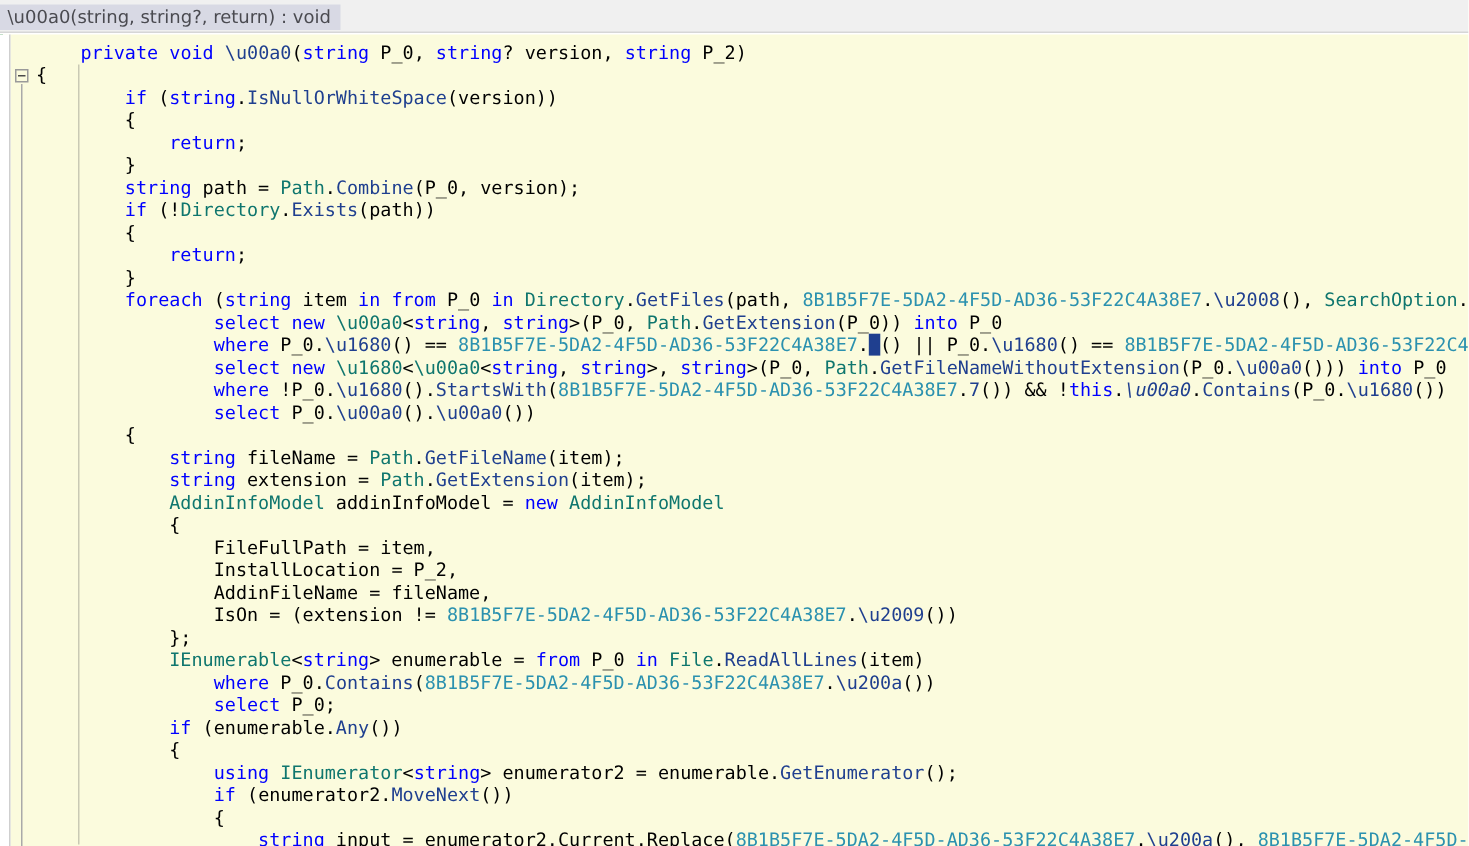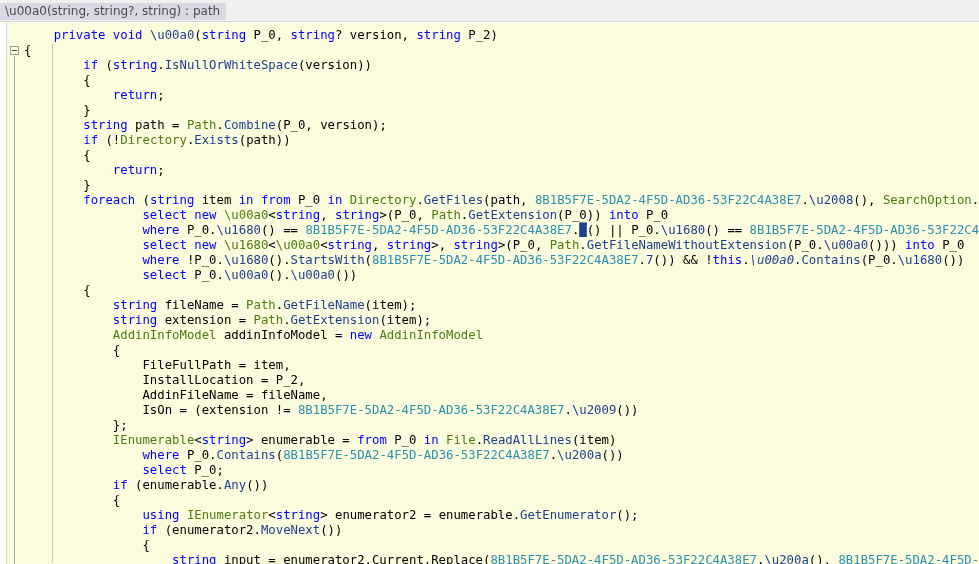--- a/index.html
+++ b/index.html
@@ -115,35 +115,35 @@
 
   
   .guide {
     position: absolute;
     width: 1px;
     background: #c9c9b4;
   }
 
   
   .kw  { color: #0000ff; }            
-  .typ { color: #4d7c0f; }
+  .typ { color: #0f766e; }
   .id  { color: #000000; }            
   .mth { color: #1f3f8f; }            
   .obf { color: #2b91af; margin-top: 40px; }            
   .fld { color: #1f3f8f; font-style: italic; }  
   .enm { color: #1f3f8f; font-style: italic; }  
   .box { color: #1f3f8f; }            
 </style>
 </head>
 <body>
 
 <div id="app">
 
   <div id="member-bar">
-    <div id="member-chip">\u00a0(string, string?, string) : path</div>
+    <div id="member-chip">\u00a0(string, string?, return) : void</div>
   </div>
 
   <div id="editor">
     <div id="code"><div class="ln"><span class="id">    </span><span class="kw">private</span><span class="id"> </span><span class="kw">void</span><span class="id"> </span><span class="mth">\u00a0</span><span class="id">(</span><span class="kw">string</span><span class="id"> P_0, </span><span class="kw">string</span><span class="id">? version, </span><span class="kw">string</span><span class="id"> P_2)</span></div><div class="ln"><span class="id">{</span></div><div class="ln"><span class="id">        </span><span class="kw">if</span><span class="id"> (</span><span class="kw">string</span><span class="id">.</span><span class="mth">IsNullOrWhiteSpace</span><span class="id">(version))</span></div><div class="ln"><span class="id">        </span><span class="id">{</span></div><div class="ln"><span class="id">            </span><span class="kw">return</span><span class="id">;</span></div><div class="ln"><span class="id">        </span><span class="id">}</span></div><div class="ln"><span class="id">        </span><span class="kw">string</span><span class="id"> path = </span><span class="typ">Path</span><span class="id">.</span><span class="mth">Combine</span><span class="id">(P_0, version);</span></div><div class="ln"><span class="id">        </span><span class="kw">if</span><span class="id"> (!</span><span class="typ">Directory</span><span class="id">.</span><span class="mth">Exists</span><span class="id">(path))</span></div><div class="ln"><span class="id">        </span><span class="id">{</span></div><div class="ln"><span class="id">            </span><span class="kw">return</span><span class="id">;</span></div><div class="ln"><span class="id">        </span><span class="id">}</span></div><div class="ln"><span class="id">        </span><span class="kw">foreach</span><span class="id"> (</span><span class="kw">string</span><span class="id"> item </span><span class="kw">in</span><span class="id"> </span><span class="kw">from</span><span class="id"> P_0 </span><span class="kw">in</span><span class="id"> </span><span class="typ">Directory</span><span class="id">.</span><span class="mth">GetFiles</span><span class="id">(path, </span><span class="obf">8B1B5F7E-5DA2-4F5D-AD36-53F22C4A38E7</span><span class="id">.</span><span class="mth">\u2008</span><span class="id">(), </span><span class="typ">SearchOption</span><span class="id">.</span><span class="enm">TopDirectory</span></div><div class="ln"><span class="id">                </span><span class="kw">select</span><span class="id"> </span><span class="kw">new</span><span class="id"> </span><span class="typ">\u00a0</span><span class="id">&lt;</span><span class="kw">string</span><span class="id">, </span><span class="kw">string</span><span class="id">&gt;(P_0, </span><span class="typ">Path</span><span class="id">.</span><span class="mth">GetExtension</span><span class="id">(P_0)) </span><span class="kw">into</span><span class="id"> P_0</span></div><div class="ln"><span class="id">                </span><span class="kw">where</span><span class="id"> P_0.</span><span class="mth">\u1680</span><span class="id">() == </span><span class="obf">8B1B5F7E-5DA2-4F5D-AD36-53F22C4A38E7</span><span class="id">.</span><span class="box">█</span><span class="id">() || P_0.</span><span class="mth">\u1680</span><span class="id">() == </span><span class="obf">8B1B5F7E-5DA2-4F5D-AD36-53F22C4A38E7</span></div><div class="ln"><span class="id">                </span><span class="kw">select</span><span class="id"> </span><span class="kw">new</span><span class="id"> </span><span class="typ">\u1680</span><span class="id">&lt;</span><span class="typ">\u00a0</span><span class="id">&lt;</span><span class="kw">string</span><span class="id">, </span><span class="kw">string</span><span class="id">&gt;, </span><span class="kw">string</span><span class="id">&gt;(P_0, </span><span class="typ">Path</span><span class="id">.</span><span class="mth">GetFileNameWithoutExtension</span><span class="id">(P_0.</span><span class="mth">\u00a0</span><span class="id">())) </span><span class="kw">into</span><span class="id"> P_0</span></div><div class="ln"><span class="id">                </span><span class="kw">where</span><span class="id"> !P_0.</span><span class="mth">\u1680</span><span class="id">().</span><span class="mth">StartsWith</span><span class="id">(</span><span class="obf">8B1B5F7E-5DA2-4F5D-AD36-53F22C4A38E7</span><span class="id">.</span><span class="mth">7</span><span class="id">()) &amp;&amp; !</span><span class="kw">this</span><span class="id">.</span><span class="fld">\u00a0</span><span class="id">.</span><span class="mth">Contains</span><span class="id">(P_0.</span><span class="mth">\u1680</span><span class="id">())</span></div><div class="ln"><span class="id">                </span><span class="kw">select</span><span class="id"> P_0.</span><span class="mth">\u00a0</span><span class="id">().</span><span class="mth">\u00a0</span><span class="id">())</span></div><div class="ln"><span class="id">        </span><span class="id">{</span></div><div class="ln"><span class="id">            </span><span class="kw">string</span><span class="id"> fileName = </span><span class="typ">Path</span><span class="id">.</span><span class="mth">GetFileName</span><span class="id">(item);</span></div><div class="ln"><span class="id">            </span><span class="kw">string</span><span class="id"> extension = </span><span class="typ">Path</span><span class="id">.</span><span class="mth">GetExtension</span><span class="id">(item);</span></div><div class="ln"><span class="id">            </span><span class="typ">AddinInfoModel</span><span class="id"> addinInfoModel = </span><span class="kw">new</span><span class="id"> </span><span class="typ">AddinInfoModel</span></div><div class="ln"><span class="id">            </span><span class="id">{</span></div><div class="ln"><span class="id">                </span><span class="id">FileFullPath = item,</span></div><div class="ln"><span class="id">                </span><span class="id">InstallLocation = P_2,</span></div><div class="ln"><span class="id">                </span><span class="id">AddinFileName = fileName,</span></div><div class="ln"><span class="id">                </span><span class="id">IsOn = (extension != </span><span class="obf">8B1B5F7E-5DA2-4F5D-AD36-53F22C4A38E7</span><span class="id">.</span><span class="mth">\u2009</span><span class="id">())</span></div><div class="ln"><span class="id">            </span><span class="id">};</span></div><div class="ln"><span class="id">            </span><span class="typ">IEnumerable</span><span class="id">&lt;</span><span class="kw">string</span><span class="id">&gt; enumerable = </span><span class="kw">from</span><span class="id"> P_0 </span><span class="kw">in</span><span class="id"> </span><span class="typ">File</span><span class="id">.</span><span class="mth">ReadAllLines</span><span class="id">(item)</span></div><div class="ln"><span class="id">                </span><span class="kw">where</span><span class="id"> P_0.</span><span class="mth">Contains</span><span class="id">(</span><span class="obf">8B1B5F7E-5DA2-4F5D-AD36-53F22C4A38E7</span><span class="id">.</span><span class="mth">\u200a</span><span class="id">())</span></div><div class="ln"><span class="id">                </span><span class="kw">select</span><span class="id"> P_0;</span></div><div class="ln"><span class="id">            </span><span class="kw">if</span><span class="id"> (enumerable.</span><span class="mth">Any</span><span class="id">())</span></div><div class="ln"><span class="id">            </span><span class="id">{</span></div><div class="ln"><span class="id">                </span><span class="kw">using</span><span class="id"> </span><span class="typ">IEnumerator</span><span class="id">&lt;</span><span class="kw">string</span><span class="id">&gt; enumerator2 = enumerable.</span><span class="mth">GetEnumerator</span><span class="id">();</span></div><div class="ln"><span class="id">                </span><span class="kw">if</span><span class="id"> (enumerator2.</span><span class="mth">MoveNext</span><span class="id">())</span></div><div class="ln"><span class="id">                </span><span class="id">{</span></div><div class="ln"><span class="id">                    </span><span class="kw">string</span><span class="id"> input = enumerator2.Current.Replace(</span><span class="obf">8B1B5F7E-5DA2-4F5D-AD36-53F22C4A38E7</span><span class="id">.</span><span class="mth">\u200a</span><span class="id">(), </span><span class="obf">8B1B5F7E-5DA2-4F5D-AD36-53F22C4A</span></div></div>
   <div class="guide" style="left: 49.6px; top: 20px; height: 520px;"></div>
     </div>
 
   <div id="left-strip"></div>
   <div id="outline-margin">
     <div id="collapse-box"></div>

